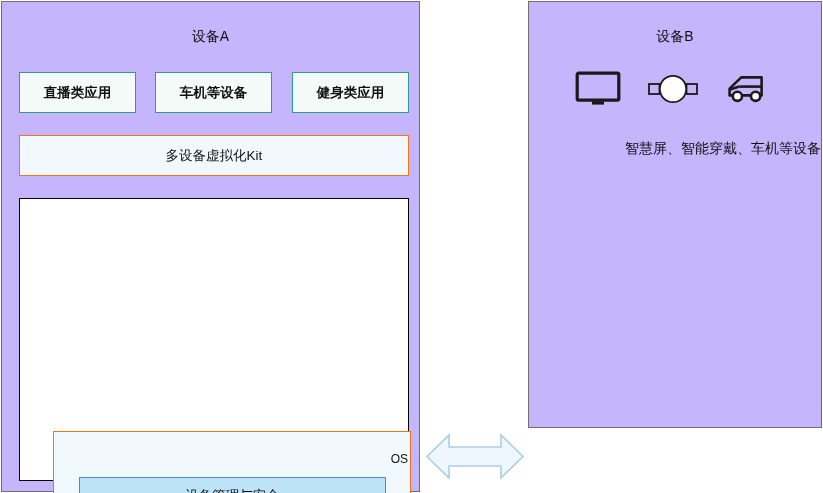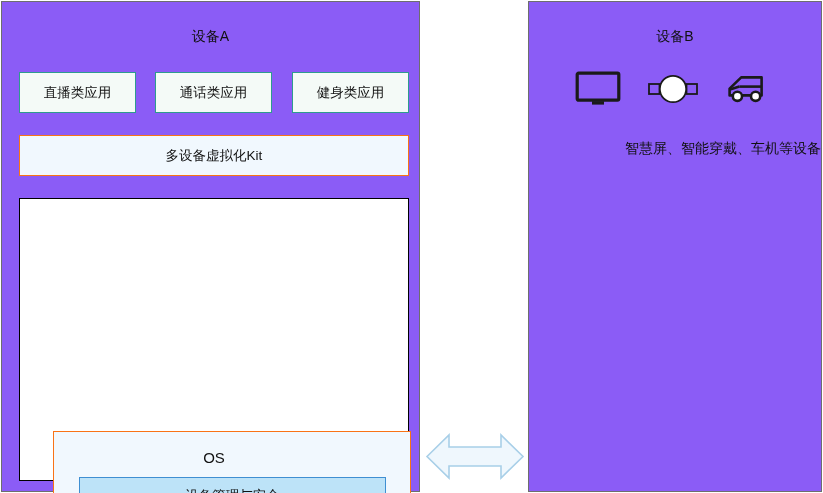--- a/index.html
+++ b/index.html
@@ -21,35 +21,35 @@
     position: absolute;
     left: 0; top: 0;
     width: 823px;
     height: 493px;
     background: #ffffff;
   }
 
   
   .panel {
     position: absolute;
-    background: #8b5cf6;
+    background: #c4b5fd;
     border: 1px solid #6e6e6e;
     box-sizing: border-box;
   }
   #panel-a {
     left: 1px;
     top: 1px;
     width: 419px;
     height: 491px;
   }
   #panel-b {
     left: 528px;
     top: 1px;
     width: 294px;
-    height: 491px;
+    height: 427px;
   }
 
   .panel-title {
     position: absolute;
     left: 0;
     width: 100%;
     text-align: center;
     font-size: 14px;
     line-height: 1;
     color: #111111;
@@ -62,20 +62,21 @@
     position: absolute;
     box-sizing: border-box;
     border: 1px solid #2e9b8f;
     background: #f4faf7;
     font-size: 13.5px;
     color: #111111;
     display: flex;
     align-items: center;
     justify-content: center;
     text-align: center;
+    font-weight: bold;
   }
   #app-0 { left: 17px;  top: 70px; width: 117px; height: 41px; }
   #app-1 { left: 153px; top: 70px; width: 117px; height: 41px; }
   #app-2 { left: 290px; top: 70px; width: 117px; height: 41px; text-align: right; }
 
   
   .pale-blue-box {
     position: absolute;
     box-sizing: border-box;
     border: 1px solid #f97316;
@@ -104,22 +105,22 @@
     left: 17px;
     top: 196px;
     width: 390px;
     height: 283px;
   }
   #os-label-a {
     position: absolute;
     left: 0;
     bottom: 14px;
     width: 100%;
-    text-align: center;
-    font-size: 15px;
+    text-align: right;
+    font-size: 12px;
     color: #111111;
   }
 
   
   #platform-box {
     left: 33px;
     top: 232px;
     width: 358px;
     height: 200px;
   }
@@ -190,21 +191,21 @@
 </head>
 <body>
 
 <div id="stage">
 
   <div class="panel" id="panel-a">
 
     <div class="panel-title">设备A</div>
 
     <div class="app-box" id="app-0">直播类应用</div>
-    <div class="app-box" id="app-1">通话类应用</div>
+    <div class="app-box" id="app-1">车机等设备</div>
     <div class="app-box" id="app-2">健身类应用</div>
 
     <div class="pale-blue-box" id="kit-box">多设备虚拟化Kit</div>
 
     <div class="os-frame" id="os-frame-a">
 
       <div class="pale-blue-box" id="platform-box">
         <div class="module-box" id="mod-a-0">设备管理与安全</div>
 
       </div>

